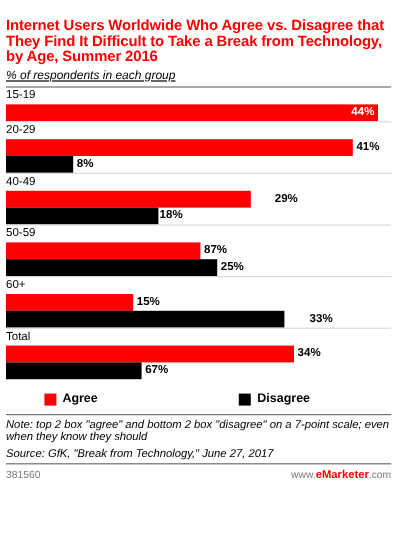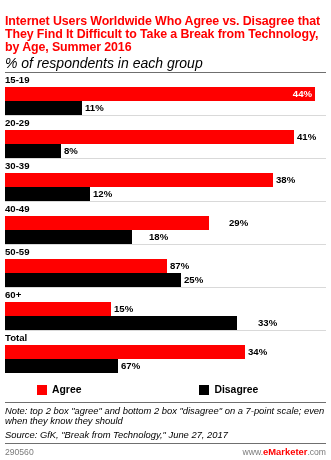--- a/index.html
+++ b/index.html
@@ -27,41 +27,42 @@
     color: #FF0000;
     font-weight: bold;
     font-size: 12.4px;
     line-height: 13.2px;
     letter-spacing: -0.1px;
     padding-top: 15px;
     margin: 0;
   }
   .subtitle {
     font-style: italic;
-    font-size: 14px;
+    font-size: 10px;
     line-height: 13px;
     margin: 2px 0 0 0;
     color: #000;
+    text-decoration: underline;
   }
   .rule-head {
     border-top: 1px solid #6f6f6f;
     margin-top: 2px;
   }
   
   .chart {
     margin-top: 0px;
   }
   .group {
     position: relative;
   }
   .group + .group {
     border-top: 1px solid #d9d9d9;
   }
   .group-label {
-    font-weight: bold;
+    font-weight: normal;
     font-size: 9.6px;
     line-height: 12px;
     padding: 1px 0 1px 0;
     color: #000;
   }
   .barrow {
     position: relative;
     height: 14px;
   }
   .bar {
@@ -153,56 +154,41 @@
   <div class="subtitle">% of respondents in each group</div>
   <div class="rule-head"></div>
 
   <div class="chart" id="chart-body">
       <div class="group">
         <div class="group-label">15-19</div>
         <div class="barrow">
           <div class="bar agree" style="width: 310px;"></div>
           <div class="val inside" style="left: 307px;">44%</div>
         </div>
-        <div class="barrow">
-          <div class="bar disagree" style="width: 77px;"></div>
-          <div class="val outside" style="left: 77px;">11%</div>
-        </div>
       </div>
       <div class="group">
         <div class="group-label">20-29</div>
         <div class="barrow">
           <div class="bar agree" style="width: 289px;"></div>
           <div class="val outside" style="left: 289px;">41%</div>
         </div>
         <div class="barrow">
           <div class="bar disagree" style="width: 56px;"></div>
           <div class="val outside" style="left: 56px;">8%</div>
         </div>
       </div>
       <div class="group">
-        <div class="group-label">30-39</div>
-        <div class="barrow">
-          <div class="bar agree" style="width: 268px;"></div>
-          <div class="val outside" style="left: 268px;">38%</div>
-        </div>
-        <div class="barrow">
-          <div class="bar disagree" style="width: 85px;"></div>
-          <div class="val outside" style="left: 85px;">12%</div>
-        </div>
-      </div>
-      <div class="group">
         <div class="group-label">40-49</div>
         <div class="barrow">
           <div class="bar agree" style="width: 204px;"></div>
           <div class="val outside" style="left: 204px; padding-left: 20px;">29%</div>
         </div>
         <div class="barrow">
           <div class="bar disagree" style="width: 127px;"></div>
-          <div class="val outside" style="left: 141px;">18%</div>
+          <div class="val outside" style="left: 125px;">18%</div>
         </div>
       </div>
       <div class="group">
         <div class="group-label">50-59</div>
         <div class="barrow">
           <div class="bar agree" style="width: 162px;"></div>
           <div class="val outside" style="left: 162px;">87%</div>
         </div>
         <div class="barrow">
           <div class="bar disagree" style="width: 176px;"></div>
@@ -243,17 +229,17 @@
       <span>Disagree</span>
     </div>
   </div>
 
   <div class="rule-foot"></div>
   <div class="note">Note: top 2 box "agree" and bottom 2 box "disagree" on a 7-point scale; even when they know they should</div>
   <div class="note">Source: GfK, "Break from Technology," June 27, 2017</div>
   <div class="rule-foot2"></div>
 
   <div class="footer">
-    <span>290560</span>
+    <span>381560</span>
     <span class="brand"><span class="w">www.</span><span class="em">eMarketer</span><span class="c">.com</span></span>
   </div>
 
 </div>
 
 </body></html>

